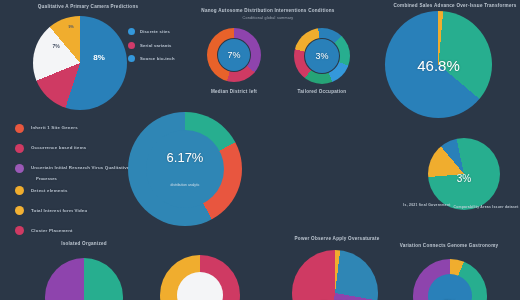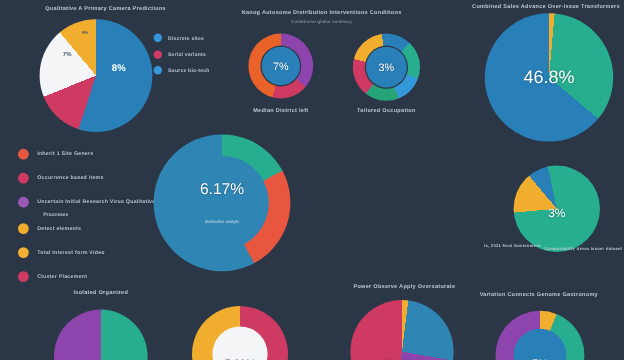--- a/index.html
+++ b/index.html
@@ -131,21 +131,21 @@
                 #cf3a63 226deg 292deg,
                 #f0ad2e 292deg 360deg);">
     <div class="hole" style="width:36px;height:36px;background:#2b3747;"></div>
     <div class="hole" style="width:34px;height:34px;background:#2980b9;">
       <span class="big sm">3%</span>
     </div>
   </div>
   <div class="lbl" style="left:322px;top:89px;">Tailored Occupation</div>
 
   <div class="lbl" style="left:455px;top:3px;">Combined Sales Advance Over-Issue Transformers</div>
-  <div class="pie" style="left:404px;top:11px;width:107px;height:107px;
+  <div class="pie" style="left:385px;top:11px;width:107px;height:107px;
               background:conic-gradient(from 0deg,
                 #f0ad2e 0deg 5deg,
                 #27ae8f 5deg 130deg,
                 #2980b9 130deg 360deg);">
     <div class="center-txt">
       <span class="big" style="font-size:15px;">46.8%</span>
     </div>
   </div>
 
   <div class="legend big" style="left:15px;top:124px;">

